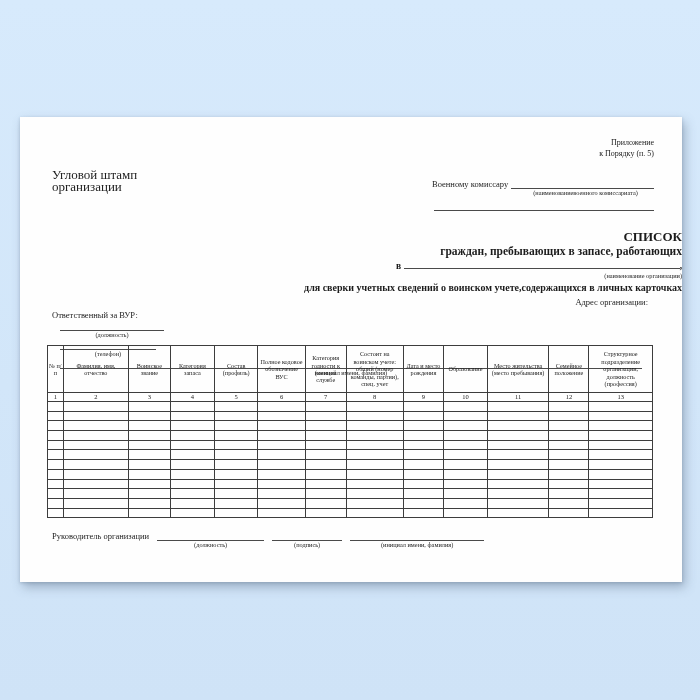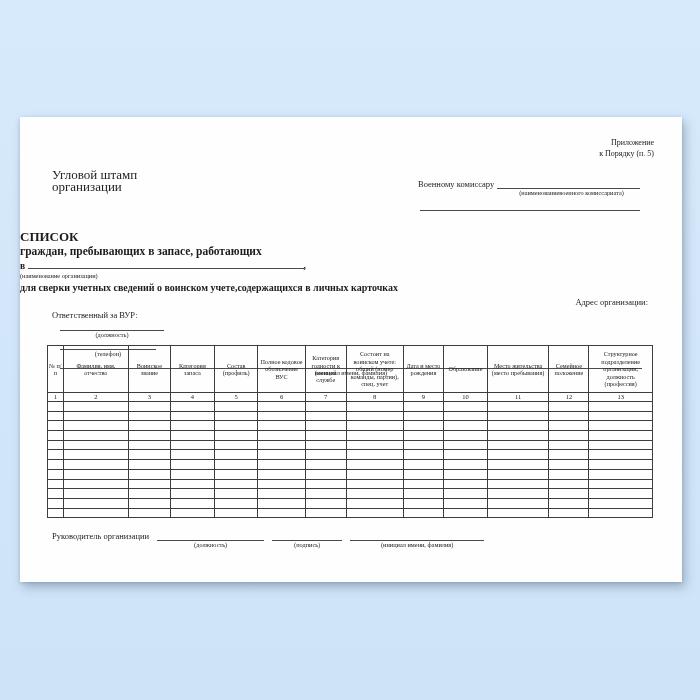--- a/index.html
+++ b/index.html
@@ -9,28 +9,28 @@
     font-family:"Liberation Serif","DejaVu Serif",serif;
     color:#1c1c1c;
   }
   .paper{
     position:absolute;left:20px;top:117px;width:662px;height:465px;
     background:#fefefe;
     box-shadow:3px 5px 10px rgba(90,110,135,.45), 0 1px 3px rgba(90,110,135,.3);
   }
   .appendix{position:absolute;top:20px;right:28px;text-align:right;font-size:8px;line-height:11px;}
   .stamp{position:absolute;left:32px;top:52px;font-size:13px;line-height:12px;}
-  .commissar{position:absolute;left:398px;top:61px;width:222px;font-size:8.5px;}
+  .commissar{position:absolute;left:412px;top:61px;width:222px;font-size:8.5px;}
   .commissar .row1{display:flex;align-items:flex-end;}
   .commissar .row1 .lbl{white-space:nowrap;}
   .uline{border-bottom:1px solid #4a4a4a;display:inline-block;}
   .commissar .row1 .uline{flex:1;height:10px;margin-left:3px;}
   .commissar .cap{margin-left:87px;width:133px;text-align:center;font-size:6.3px;line-height:8px;}
   .commissar .row2{height:13px;border-bottom:1px solid #4a4a4a;margin-left:2px;}
-  .titleblock{position:absolute;left:0;top:113px;width:100%;text-align:left;}
+  .titleblock{position:absolute;left:0;top:113px;width:100%;text-align:right;}
   .t1{font-size:13px;font-weight:bold;line-height:14px;}
   .t2{font-size:11.5px;font-weight:bold;line-height:13px;margin-top:1px;}
   .t3{font-size:9.5px;font-weight:bold;line-height:11px;margin-top:1px;}
   .t3 .uline{width:276px;height:9px;vertical-align:baseline;}
   .orgcap{font-size:6.3px;line-height:8px;}
   .t4{font-size:10px;font-weight:bold;line-height:12px;margin-top:2px;}
   .addr{position:absolute;left:32px;right:34px;top:180px;display:flex;align-items:flex-end;font-size:8.5px;flex-direction:column;}
   .addr .uline{flex:1;height:10px;margin-left:3px;}
   .vur{position:absolute;left:32px;right:40px;top:192px;display:flex;font-size:8.5px;flex-direction:column;}
   .vur .lbl,.sign .lbl{white-space:nowrap;padding-top:1px;}

